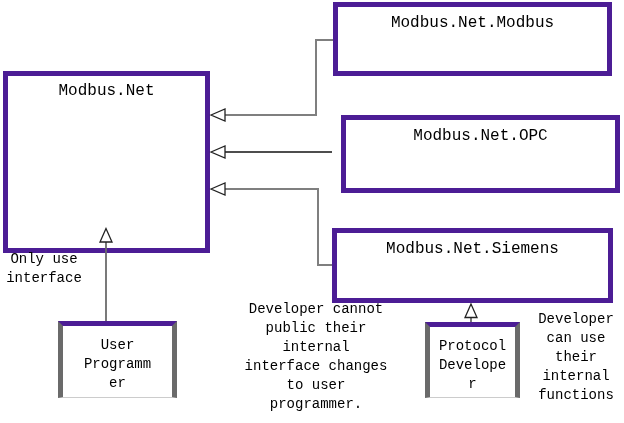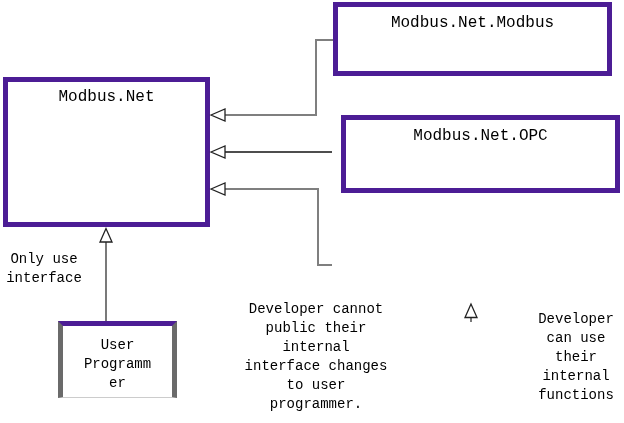--- a/index.html
+++ b/index.html
@@ -54,39 +54,47 @@
     left: 0; top: 0;
     width: 624px; height: 423px;
     pointer-events: none;
   }
 </style>
 </head>
 <body>
 
 <div class="canvas">
 
-  <div class="node node-main" style="left:3px; top:77px; width:207px; height:150px;">
+  <div class="node node-main" style="left:3px; top:71px; width:207px; height:182px;">
     <span class="title">Modbus.Net</span>
   </div>
 
   <div class="node" style="left:333px; top:2px; width:279px; height:74px;">
     <span class="title">Modbus.Net.Modbus</span>
   </div>
 
   <div class="node" style="left:341px; top:115px; width:279px; height:78px;">
     <span class="title">Modbus.Net.OPC</span>
   </div>
 
+  <div class="node" style="left:332px; top:228px; width:281px; height:75px;">
+    <span class="title">Modbus.Net.Siemens</span>
+  </div>
 
   <div class="node node-small node-faded" style="left:58px; top:321px; width:119px; height:77px;">
     <span class="title">User
 Programm
 er</span>
   </div>
 
+  <div class="node node-small node-faded" style="left:425px; top:322px; width:95px; height:76px;">
+    <span class="title">Protocol
+Develope
+r</span>
+  </div>
 
 
   <div class="ann" style="left:2px; top:250px; width:84px;">Only use
 interface</div>
 
   <div class="ann" style="left:237px; top:300px; width:158px;">Developer cannot
 public their
 internal
 interface changes
 to user

